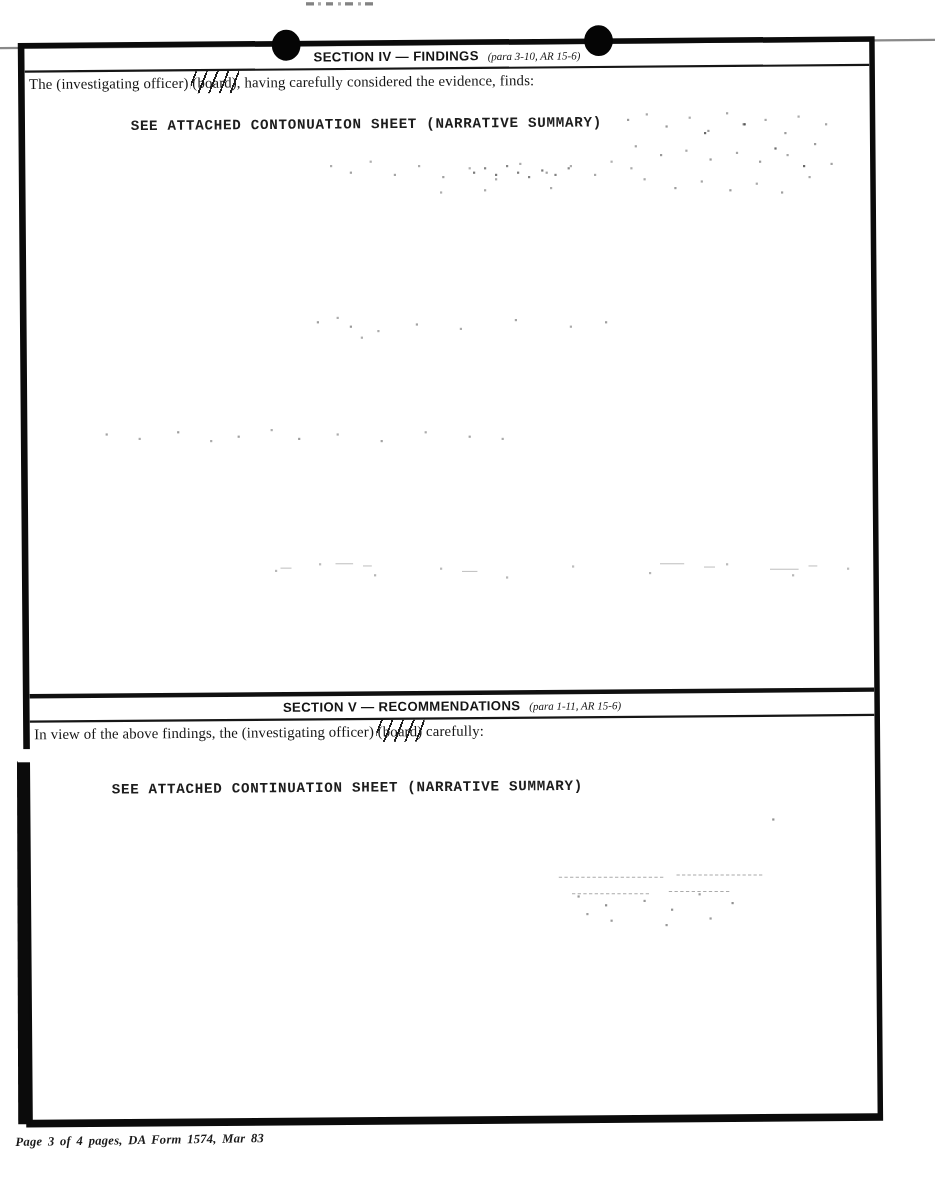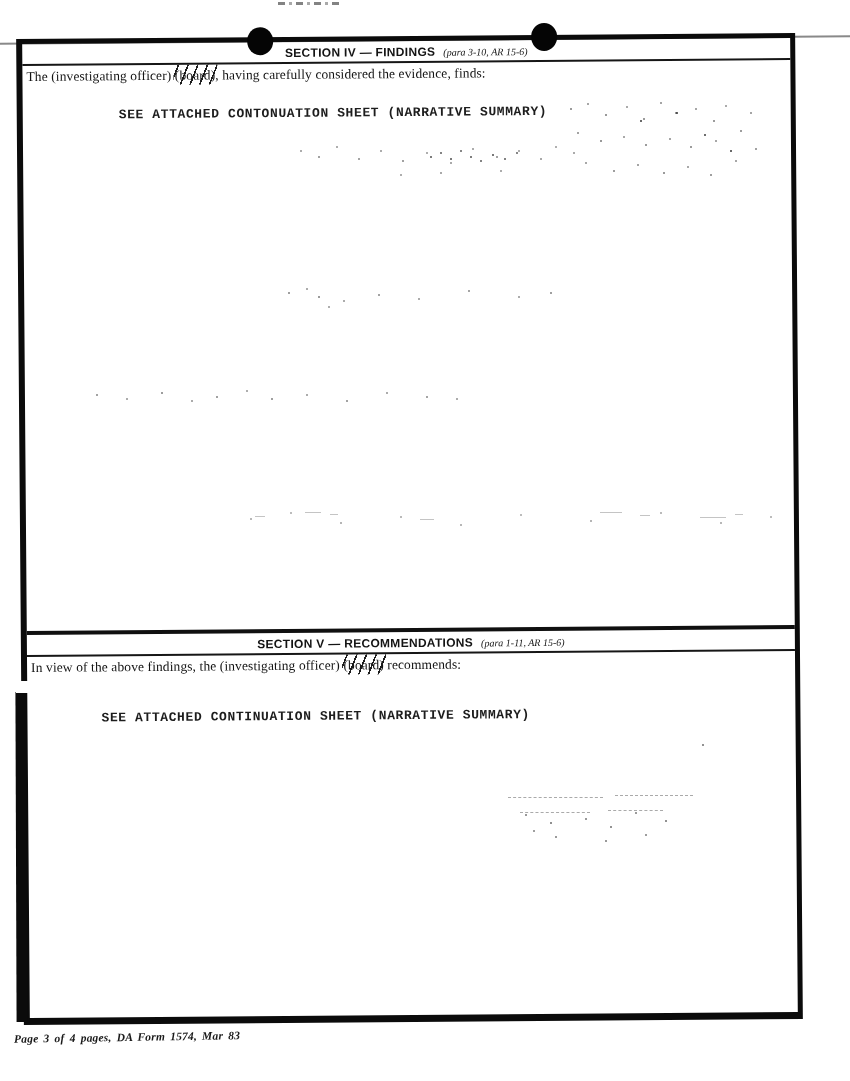--- a/index.html
+++ b/index.html
@@ -138,21 +138,21 @@
   </div>
 
   <div class="sec-header sec5-block">
     <span class="h-title">SECTION V — RECOMMENDATIONS</span>
     <span class="h-ref">(para 1-11, AR 15-6)</span>
   </div>
 
   <div class="sec5-body">
     <div class="intro">
       <span>In view of the above findings, the </span><span class="it">(investigating officer)</span>
-      <span class="it strike">(board)</span><span> recommends:</span>
+      <span class="it strike">(board)</span><span> carefully:</span>
     </div>
     <div class="typed typed-5">SEE ATTACHED CONTINUATION SHEET (NARRATIVE SUMMARY)</div>
   </div>
 
 </div>
 
 <div class="border-break"></div>
 <div class="left-thick-bar"></div>
 
 <div class="speck noise-a"></div>

